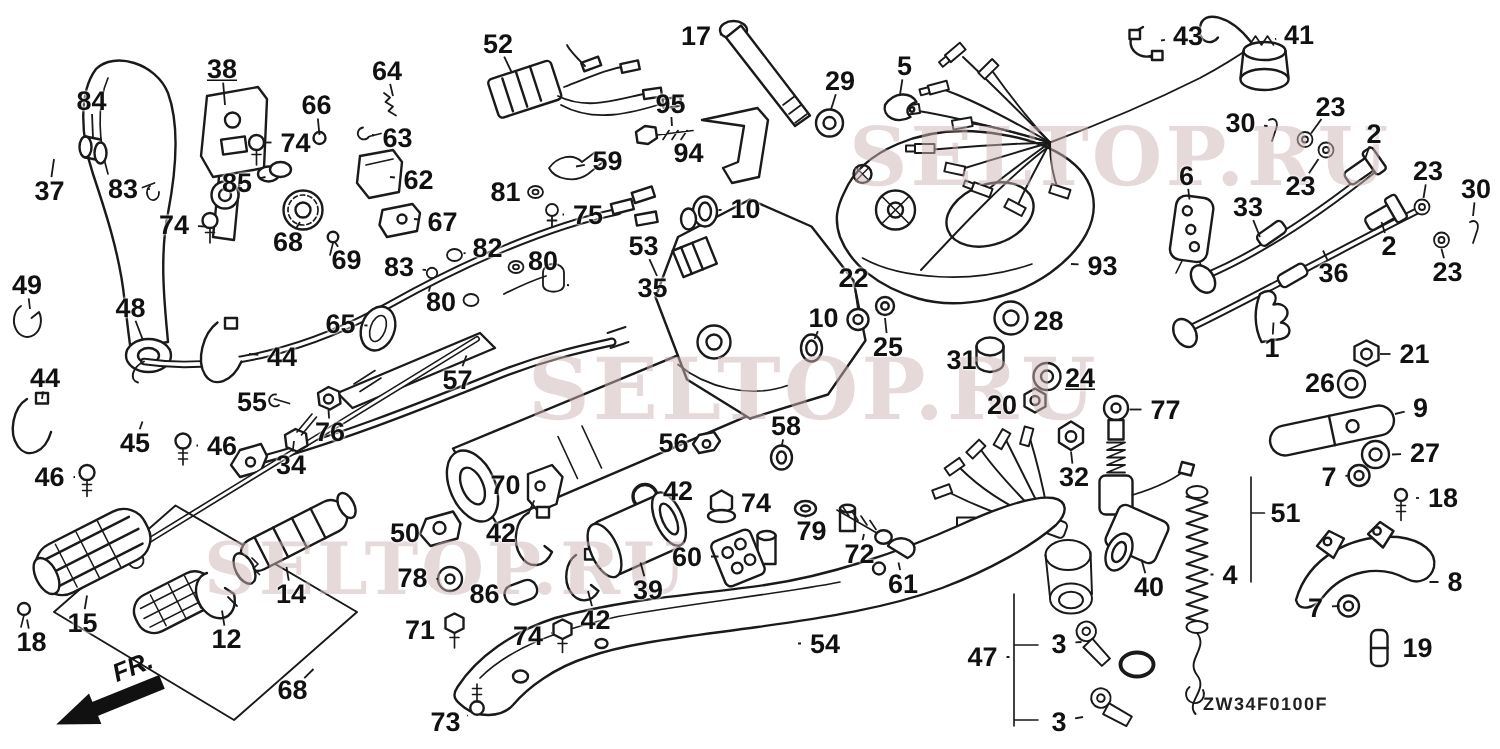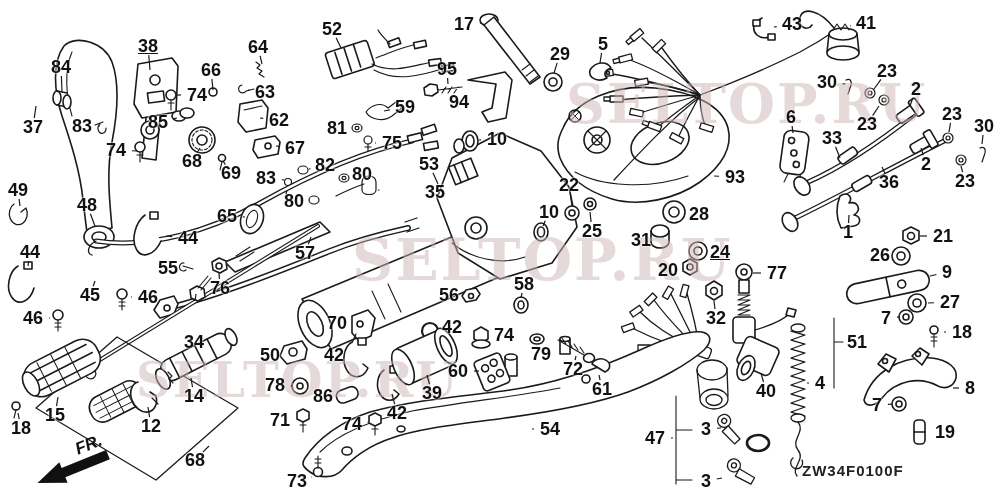--- a/index.html
+++ b/index.html
@@ -8,21 +8,21 @@
   #art{position:absolute;left:0;top:0;z-index:2;}
   .wm{position:absolute;z-index:3;font-family:"DejaVu Serif",serif;font-weight:bold;
       color:#cdb4b4;opacity:.5;letter-spacing:2px;white-space:nowrap;pointer-events:none;}
   .wm1{left:566px;top:72px;font-size:54px;}
   .wm2{left:352px;top:226px;font-size:57px;}
   .wm3{left:136px;top:352px;font-size:48px;}
   #leaders{position:absolute;left:0;top:0;z-index:4;}
   #callouts{position:absolute;left:0;top:0;width:100%;height:100%;z-index:5;pointer-events:none;}
   .callout{position:absolute;transform:translate(-50%,-50%);font-size:18px;font-weight:bold;
            color:#111;text-shadow:0 0 2px #fff,0 0 2px #fff;line-height:1;}
-  #part-code{position:absolute;left:802px;top:462px;z-index:5;font-size:15px;font-weight:bold;
+  #part-code{position:absolute;left:802px;top:462px;z-index:5;font-size:12px;font-weight:bold;
              color:#222;letter-spacing:1px;}
   #fr{position:absolute;left:22px;top:428px;z-index:5;}
 </style>
 </head>
 <body>
 
 <div id="stage">
 
   <svg id="art" width="1000" height="499" viewBox="0 0 1000 499">
     <g stroke="#1a1a1a" fill="none" stroke-width="1.6" stroke-linecap="round" stroke-linejoin="round">
@@ -656,21 +656,21 @@
       <span class="callout" style="left: 392px; top: 143px;">75</span>
       <span class="callout" style="left: 325px; top: 165px;">82</span>
       <span class="callout" style="left: 362px; top: 174px;">80</span>
       <span class="callout" style="left: 266px; top: 178px;">83</span>
       <span class="callout" style="left: 294px; top: 201px;">80</span>
       <span class="callout" style="left: 395px; top: 192px; margin-left: 40px;">35</span>
       <span class="callout" style="left: 227px; top: 216px;">65</span>
       <span class="callout" style="left: 305px; top: 253px;">57</span>
       <span class="callout" style="left: 429px; top: 164px;">53</span>
       <span class="callout" style="left: 220px; top: 288px;">76</span>
-      <span class="callout" style="left: 194px; top: 310px; margin-top: 32px;">34</span>
+      <span class="callout" style="left: 194px; top: 310px;">34</span>
       <span class="callout" style="left: 168px; top: 268px;">55</span>
       <span class="callout" style="left: 18px; top: 190px;">49</span>
       <span class="callout" style="left: 87px; top: 205px;">48</span>
       <span class="callout" style="left: 188px; top: 238px;">44</span>
       <span class="callout" style="left: 30px; top: 252px;">44</span>
       <span class="callout" style="left: 90px; top: 295px;">45</span>
       <span class="callout" style="left: 148px; top: 297px;">46</span>
       <span class="callout" style="left: 33px; top: 318px;">46</span>
       <span class="callout" style="left: 55px; top: 415px;">15</span>
       <span class="callout" style="left: 21px; top: 428px;">18</span>

